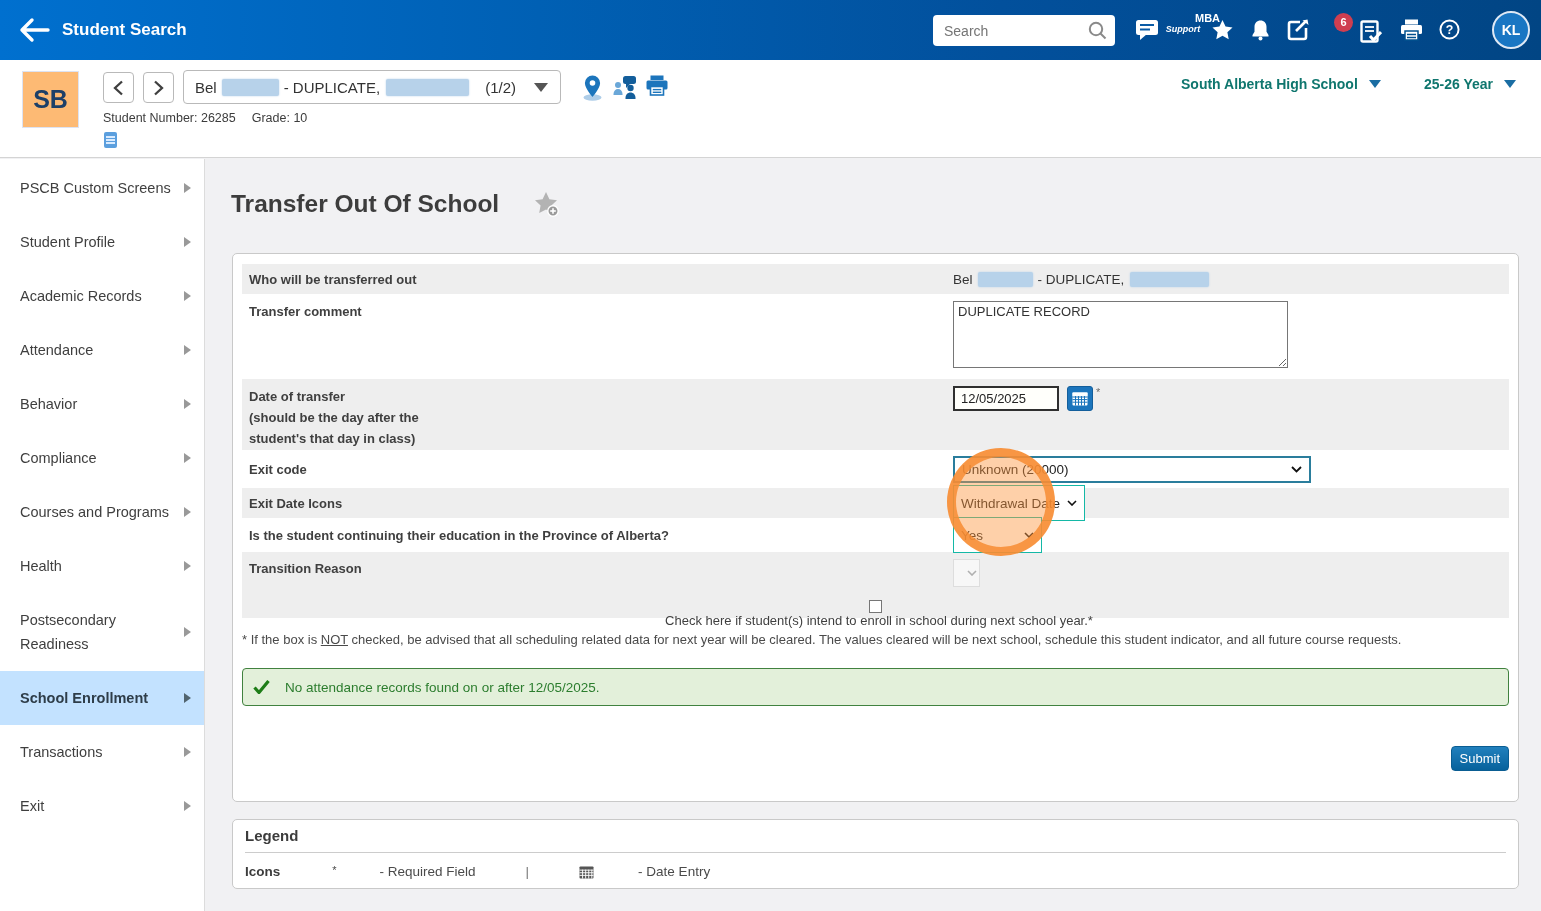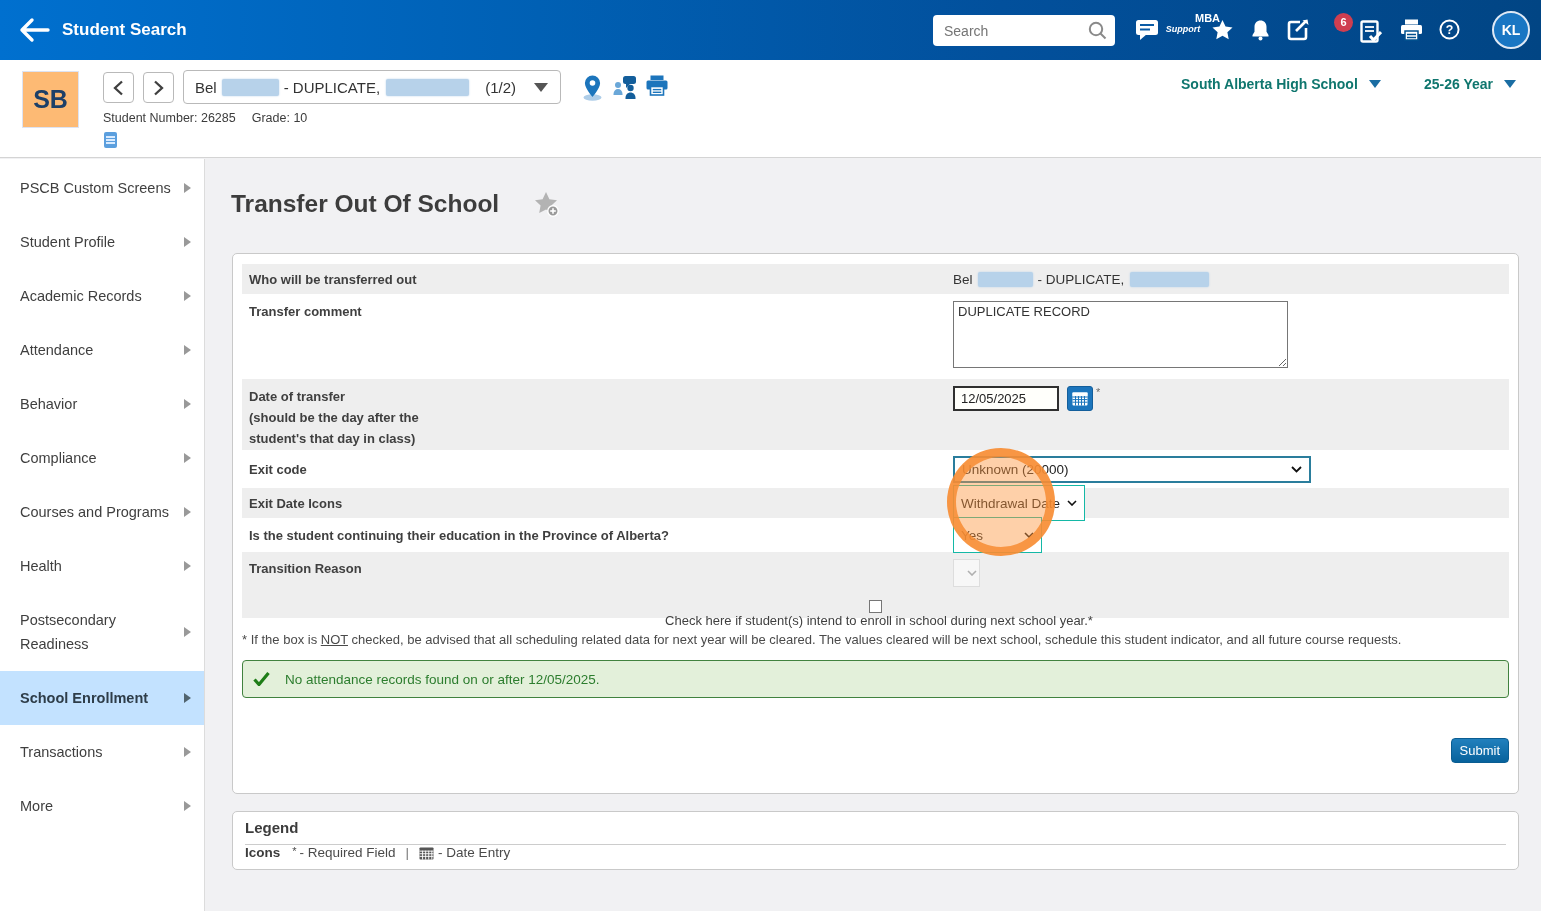--- a/index.html
+++ b/index.html
@@ -75,28 +75,28 @@
   .r5 { height:30px; align-items:center; }
   .sel.exitdate { width:132px; }
   .r6 { height:34px; align-items:center; }
   .sel.yes { width:89px; }
   .r7 { height:66px; flex-direction:column; }
   .r7-top { display:flex; padding-top:9px; }
   .sel.disabled { width:27px; height:28px; background:#f7f7f7; border:1px solid #ddd; margin-top:-2px; padding:0 7px; cursor:default;}
   .cb-row { display:flex; align-items:center; padding-left:7px; margin-top:13px; font-size:13px; color:#3f3f3f;flex-direction:column; }
   .cb { width:13px; height:13px; border:1px solid #767676; background:#fff; margin-right:8px; flex:none; cursor:pointer;}
   .footnote { margin-top:14px; font-size:13px; color:#4a4a4a; }
-  .green-box { margin-top:13px; height:38px; background:#e3f0da; border:1px solid #41823f; border-radius:4px; display:flex; align-items:center; padding:0 10px; }
+  .green-box { margin-top:21px; height:38px; background:#e3f0da; border:1px solid #41823f; border-radius:4px; display:flex; align-items:center; padding:0 10px; }
   .green-box .msg { margin-left:15px; font-size:13.5px; color:#2c7d2e; }
   .submit-row { margin-top:40px; display:flex; justify-content:flex-end; padding-bottom:30px;}
   .submit-btn { height:25px; padding:0 8px; background:linear-gradient(#2180bd,#07629c); border:1px solid #0a5d92; border-radius:4px; color:#fff; font-size:13px; font-family:"Liberation Sans",sans-serif; cursor:pointer;}
 
   .legend-card { margin:17px 0 0 27px; width:1287px; background:#fff; border:1px solid #c9c9c9; border-radius:5px; padding:7px 12px 9px 12px; }
   .legend-title { font-size:15px; font-weight:700; color:#3c3c3c; padding-bottom:8px; border-bottom:1px solid #ccc; }
-  .legend-line { font-size:13.5px; color:#4a4a4a; display:flex; align-items:center; }
+  .legend-line { margin-top:11px; font-size:13.5px; color:#4a4a4a; display:flex; align-items:center;gap:40px; }
   .legend-line .b { font-weight:700; color:#3c3c3c; margin-right:12px; font-size:13.5px;}
   .legend-line .ast { font-size:11px; margin-right:3px; position:relative; top:-2px;}
   .legend-line .pipe { margin:0 10px; color:#777; }
   .legend-line svg { margin-right:4px; }
 
   .orange-circle { position:absolute; left:947px; top:448px; width:108px; height:108px; border-radius:50%;
     border:9px solid rgba(247,140,50,0.85); background:rgba(253,151,64,0.45); z-index:40; pointer-events:none; }
 </style>
 </head>
 <body>
@@ -274,21 +274,21 @@
       </div>
     <div class="side-item active">
         <span class="lbl">School Enrollment</span>
         <span class="tri-right"></span>
       </div>
     <div class="side-item">
         <span class="lbl">Transactions</span>
         <span class="tri-right"></span>
       </div>
     <div class="side-item">
-        <span class="lbl">More</span>
+        <span class="lbl">Exit</span>
         <span class="tri-right"></span>
       </div>
   </div>
 
   <div class="main">
     <div class="page-title-row">
       <span class="page-title">Transfer Out Of School</span>
       <span class="star-plus">
         <svg width="27" height="27" viewBox="0 0 27 27">
             <path d="M13 1l3.4 7.2 7.6 1-5.6 5.3 1.4 7.6L13 18.5 6.2 22.1l1.4-7.6L2 9.2l7.6-1z" fill="#b3b3b3"></path>

